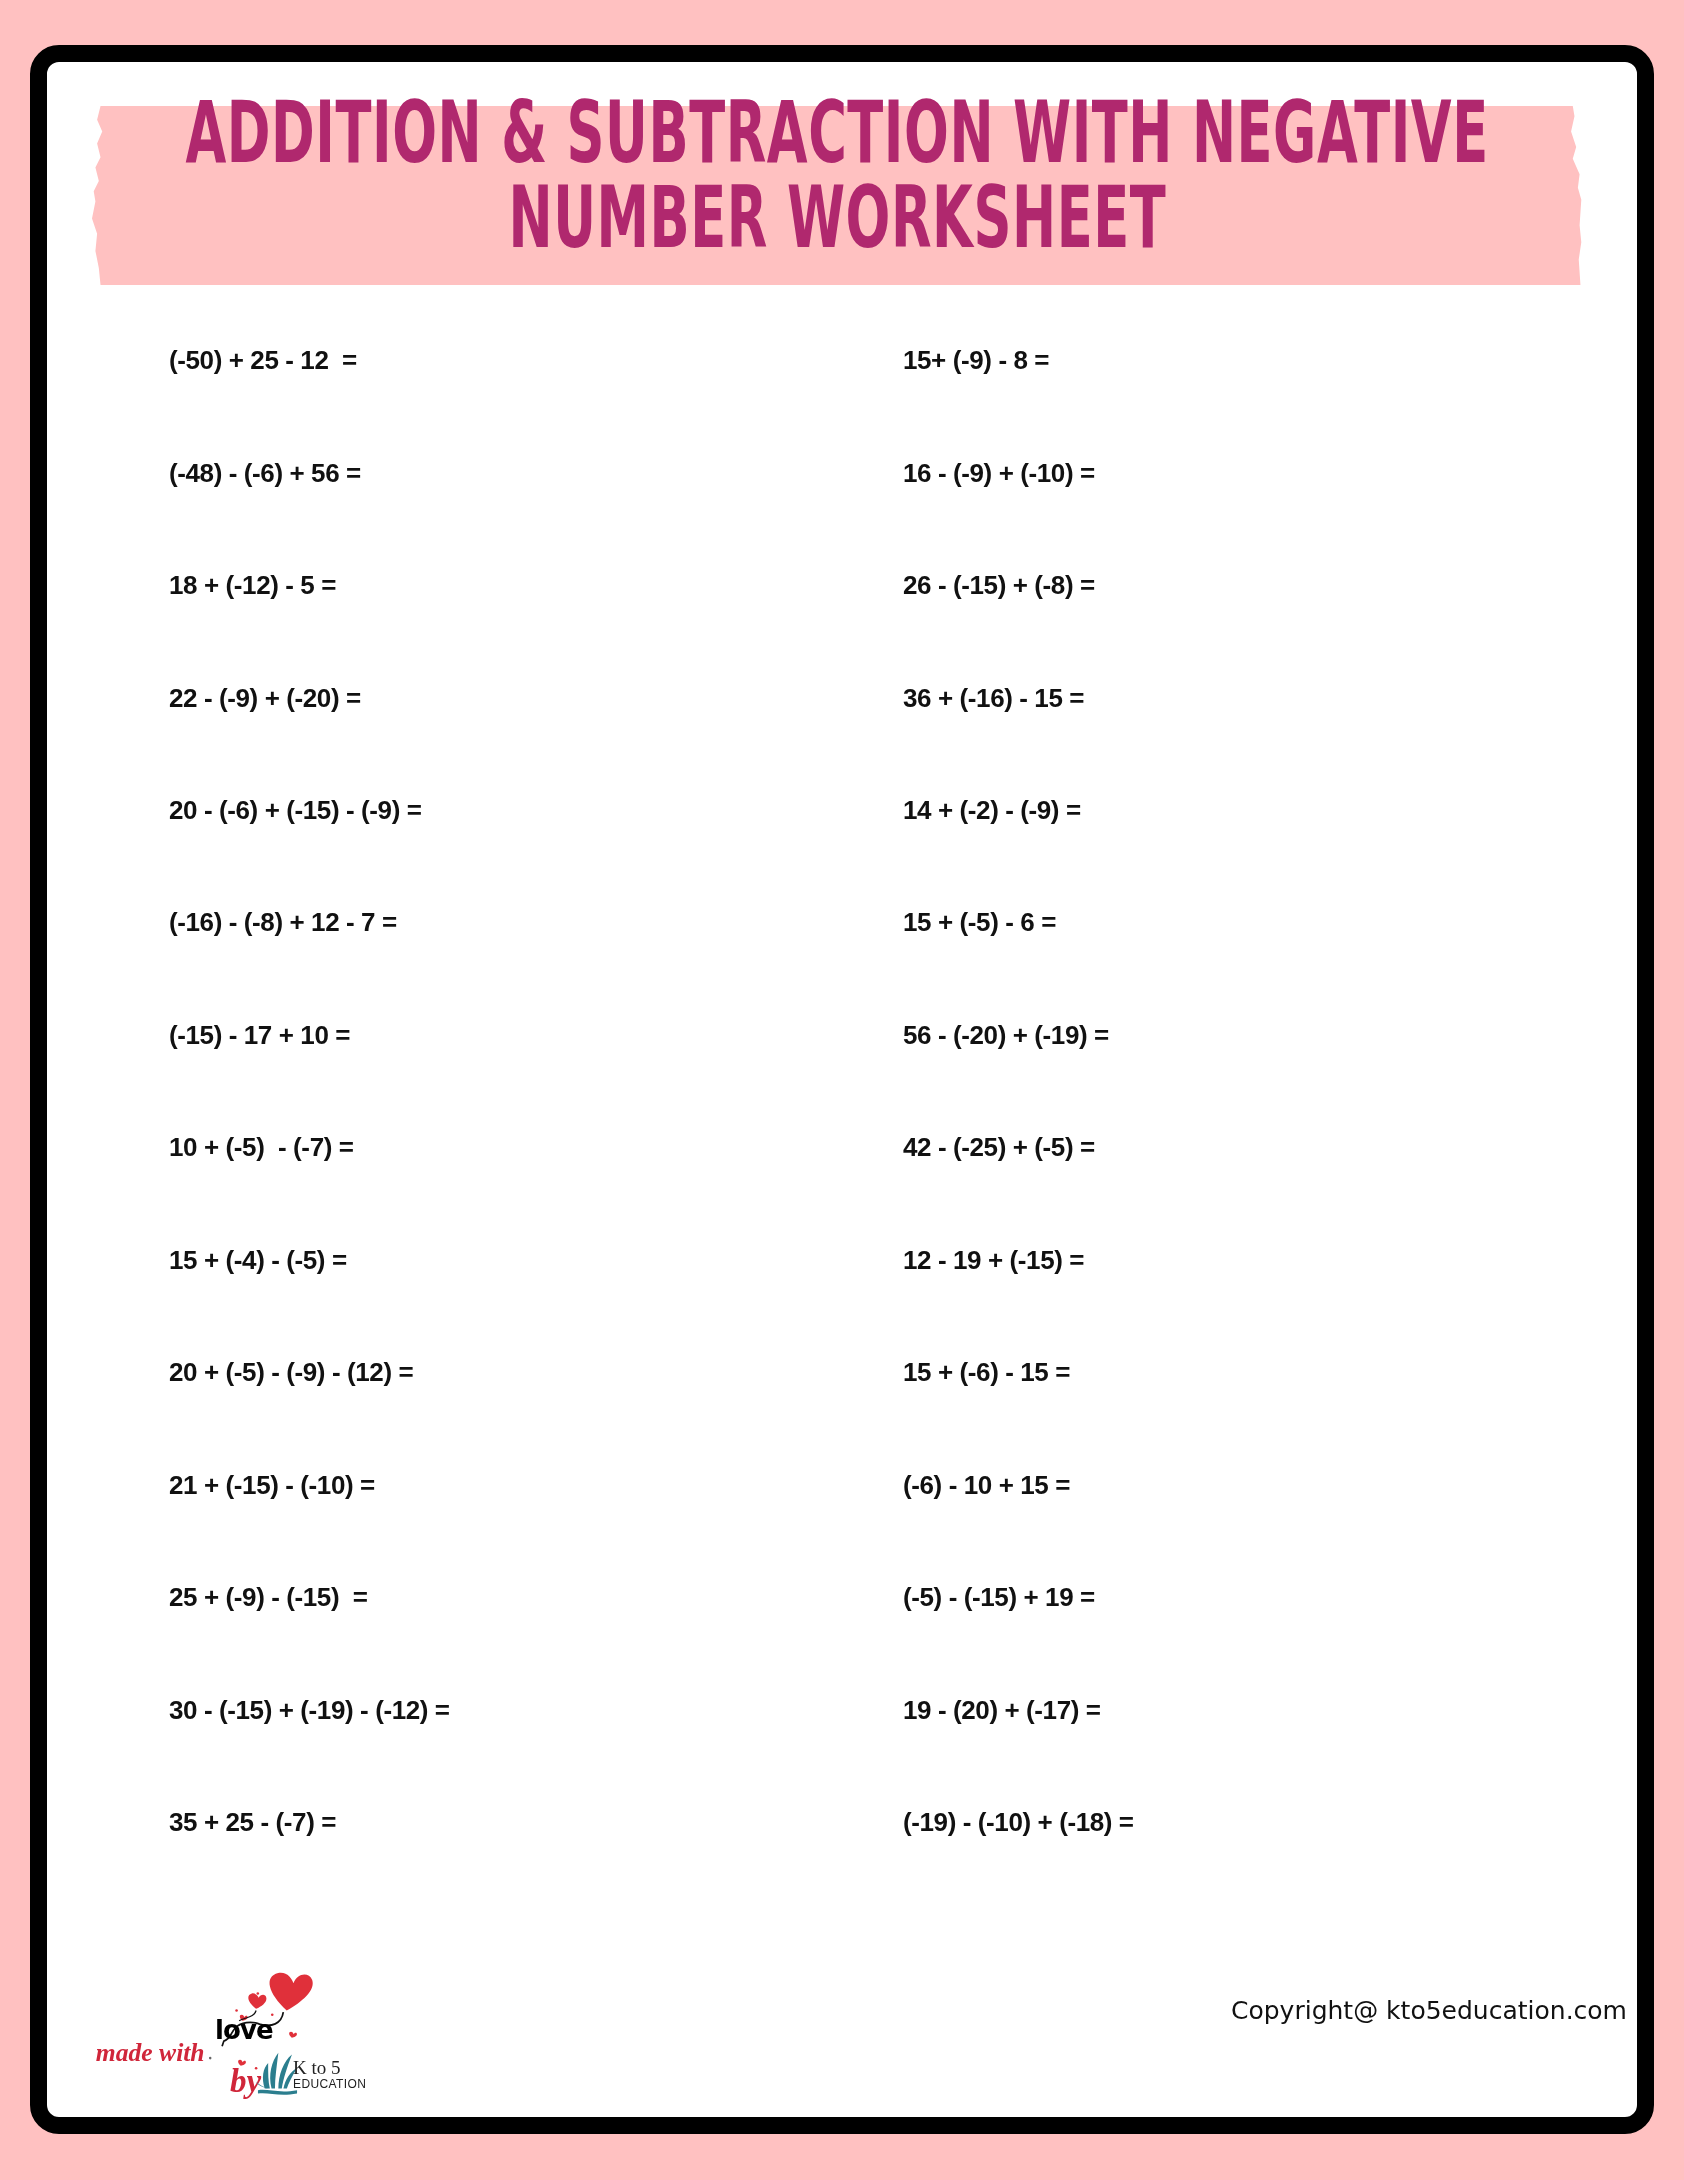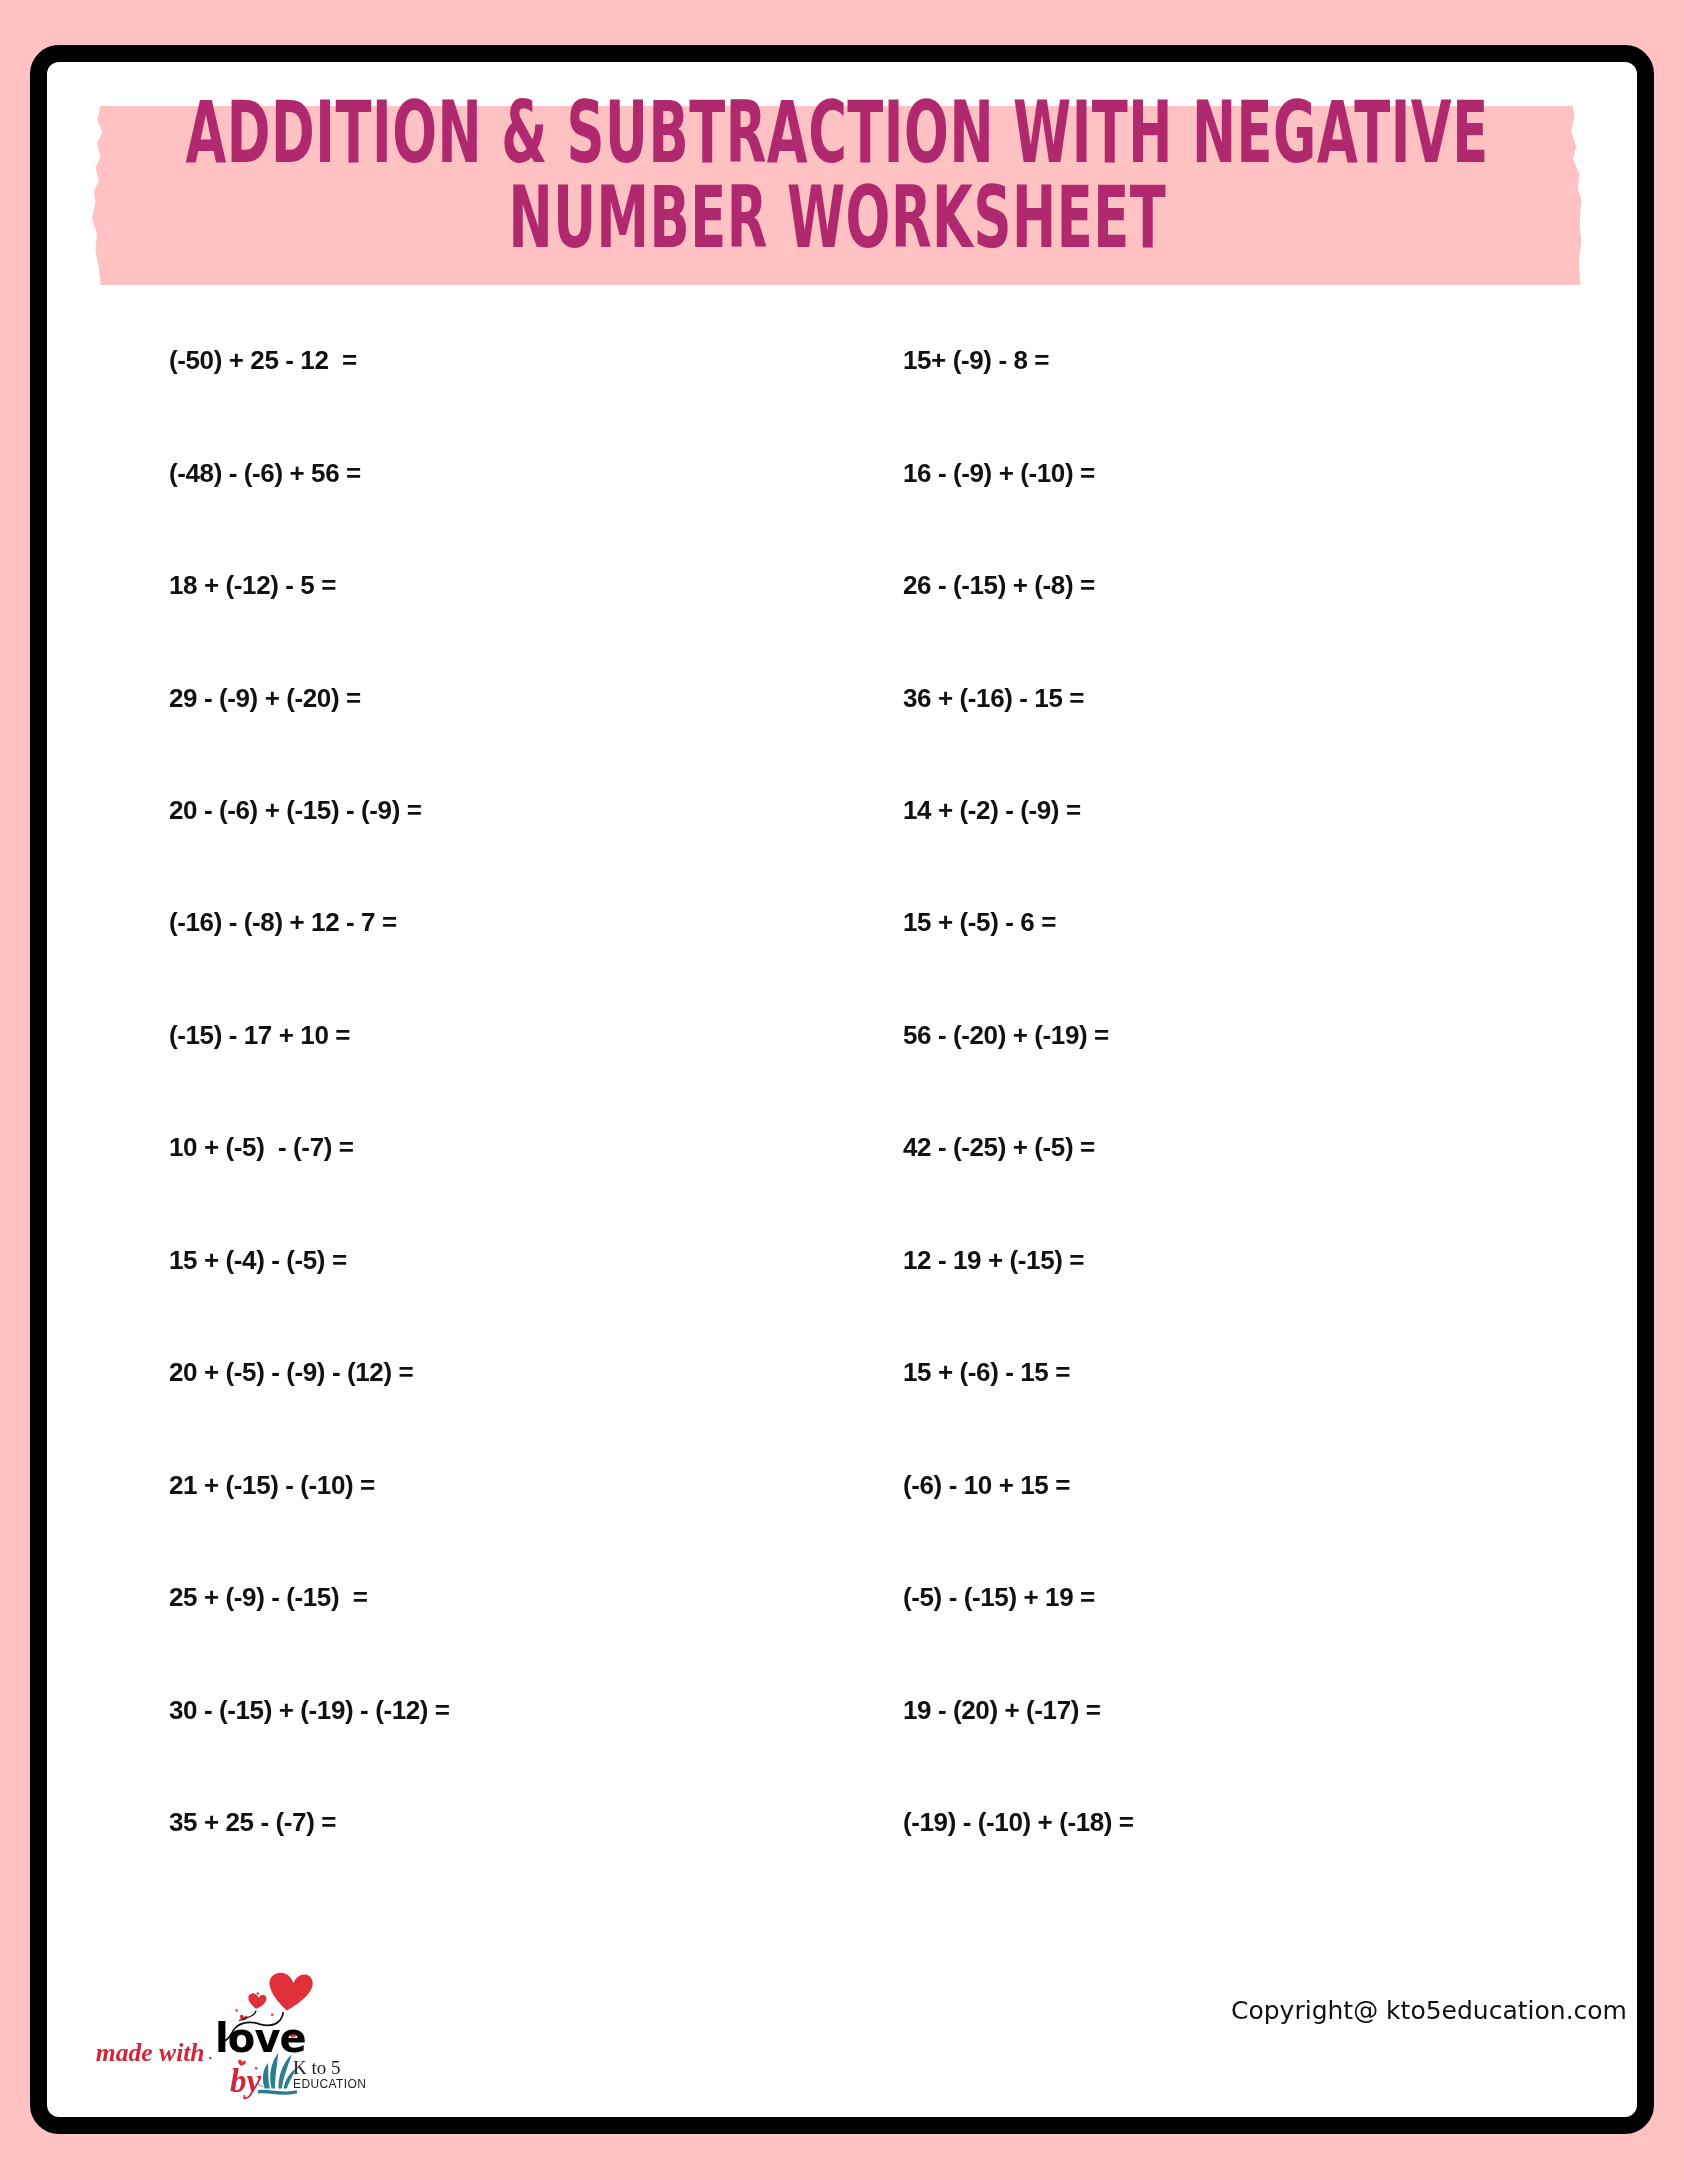--- a/index.html
+++ b/index.html
@@ -57,21 +57,21 @@
   }
   .logo { position: absolute; left: 89px; top: 1968px; width: 290px; height: 136px; }
   .logo .made {
     position: absolute; left: 6.8px; top: 70px;
     font-family: "Liberation Serif", serif; font-style: italic; font-weight: bold;
     color: #D0263A; font-size: 25.6px; white-space: pre;
   }
   .logo .love {
     position: absolute; left: 126px; top: 47px;
     font-family: "DejaVu Sans", sans-serif; font-weight: bold;
-    color: #000; font-size: 40px; letter-spacing: -0.9px;
+    color: #000; font-size: 26px; letter-spacing: -0.9px;
   }
   .logo .by {
     position: absolute; left: 141px; top: 95px;
     font-family: "Liberation Serif", serif; font-style: italic; font-weight: bold;
     color: #D0263A; font-size: 33px;
   }
   .logo .k5 {
     position: absolute; left: 204px; top: 89px;
     font-family: "Liberation Serif", serif; color: #222; font-size: 19px; text-align: center;
   }
@@ -100,21 +100,21 @@
     <span class="line">ADDITION &amp; SUBTRACTION WITH NEGATIVE</span>
     <span class="line">NUMBER WORKSHEET</span>
   </div>
 </div>
 
 <div class="problems">
 
   <div class="problem" style="left:169px;top:343px">(-50) + 25 - 12  =</div>
   <div class="problem" style="left:169px;top:456px">(-48) - (-6) + 56 =</div>
   <div class="problem" style="left:169px;top:568px">18 + (-12) - 5 =</div>
-  <div class="problem" style="left:169px;top:681px">29 - (-9) + (-20) =</div>
+  <div class="problem" style="left:169px;top:681px">22 - (-9) + (-20) =</div>
   <div class="problem" style="left:169px;top:793px">20 - (-6) + (-15) - (-9) =</div>
   <div class="problem" style="left:169px;top:905px">(-16) - (-8) + 12 - 7 =</div>
   <div class="problem" style="left:169px;top:1018px">(-15) - 17 + 10 =</div>
   <div class="problem" style="left:169px;top:1130px">10 + (-5)  - (-7) =</div>
   <div class="problem" style="left:169px;top:1243px">15 + (-4) - (-5) =</div>
   <div class="problem" style="left:169px;top:1355px">20 + (-5) - (-9) - (12) =</div>
   <div class="problem" style="left:169px;top:1468px">21 + (-15) - (-10) =</div>
   <div class="problem" style="left:169px;top:1580px">25 + (-9) - (-15)  =</div>
   <div class="problem" style="left:169px;top:1693px">30 - (-15) + (-19) - (-12) =</div>
   <div class="problem" style="left:169px;top:1805px">35 + 25 - (-7) =</div>

